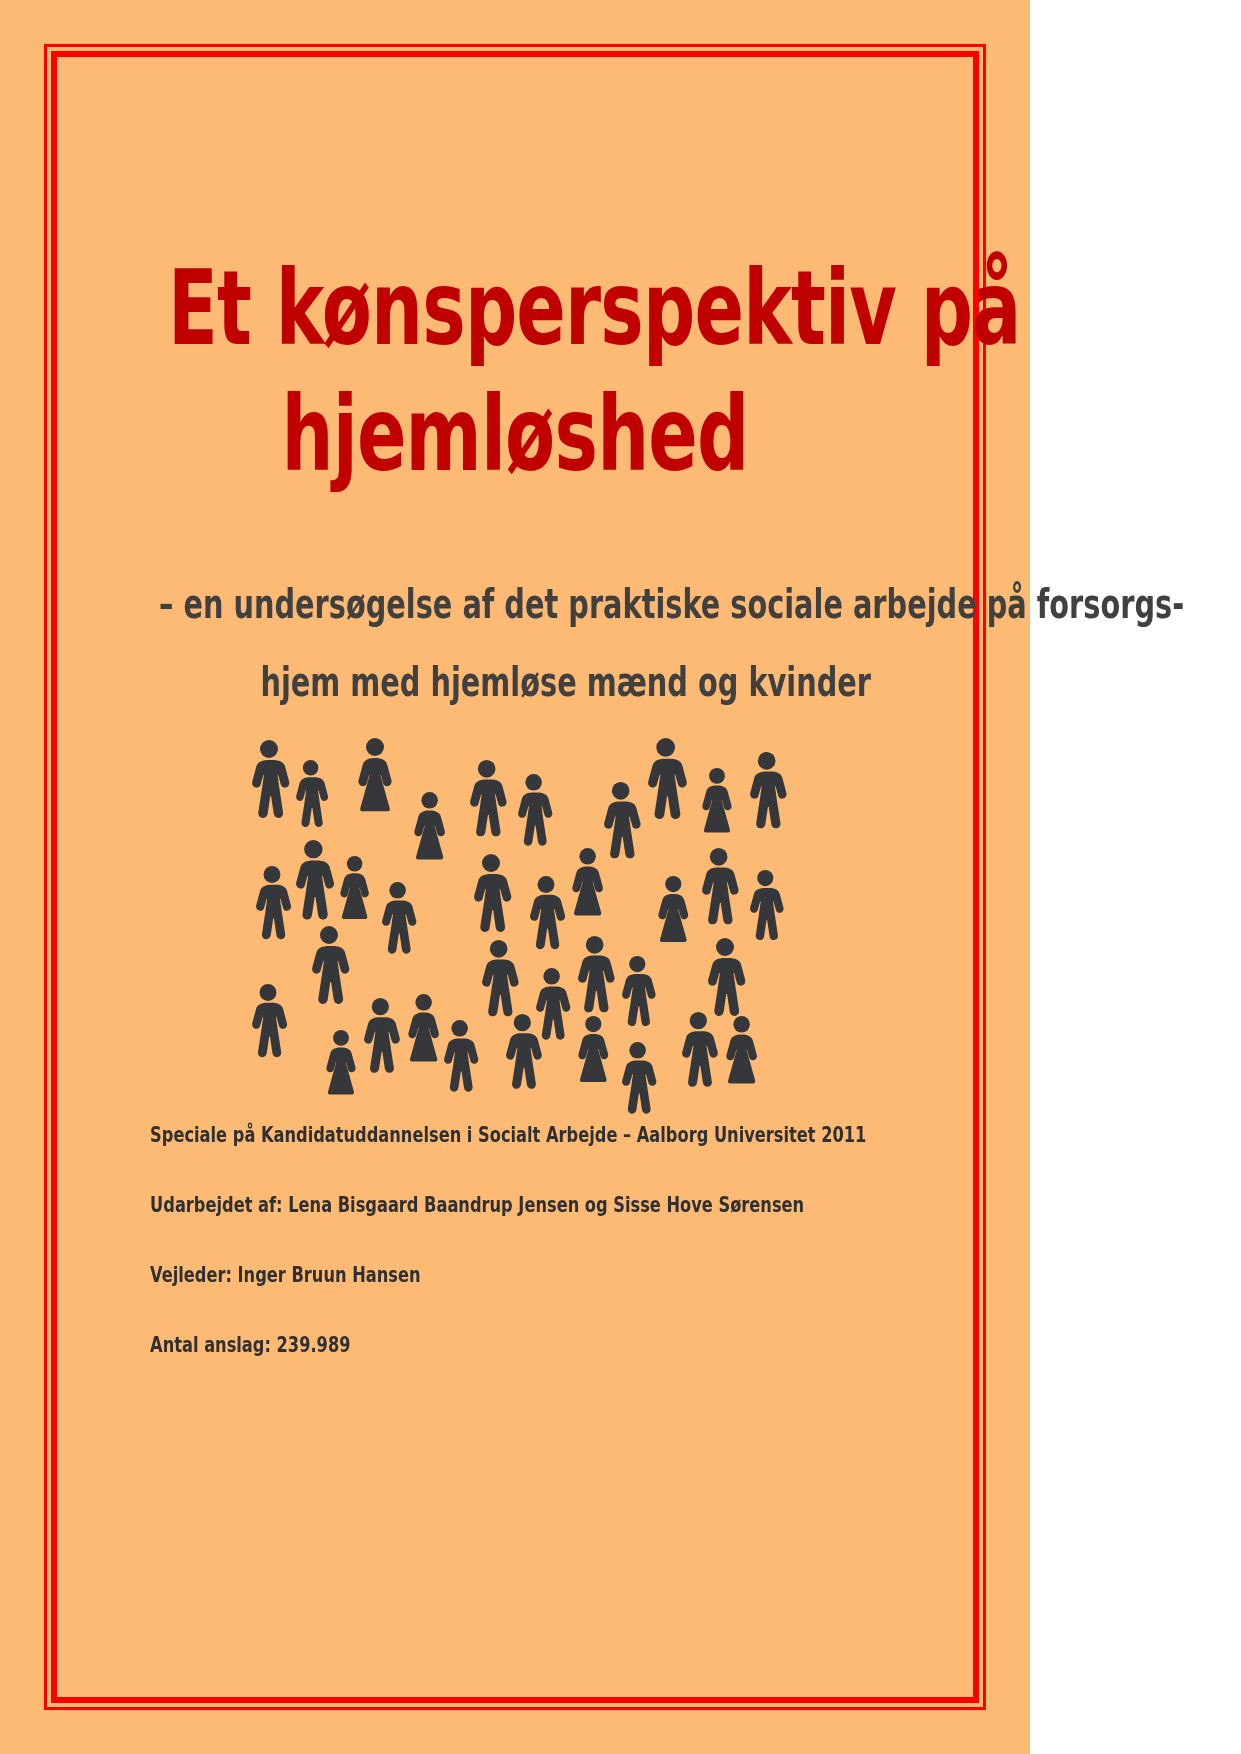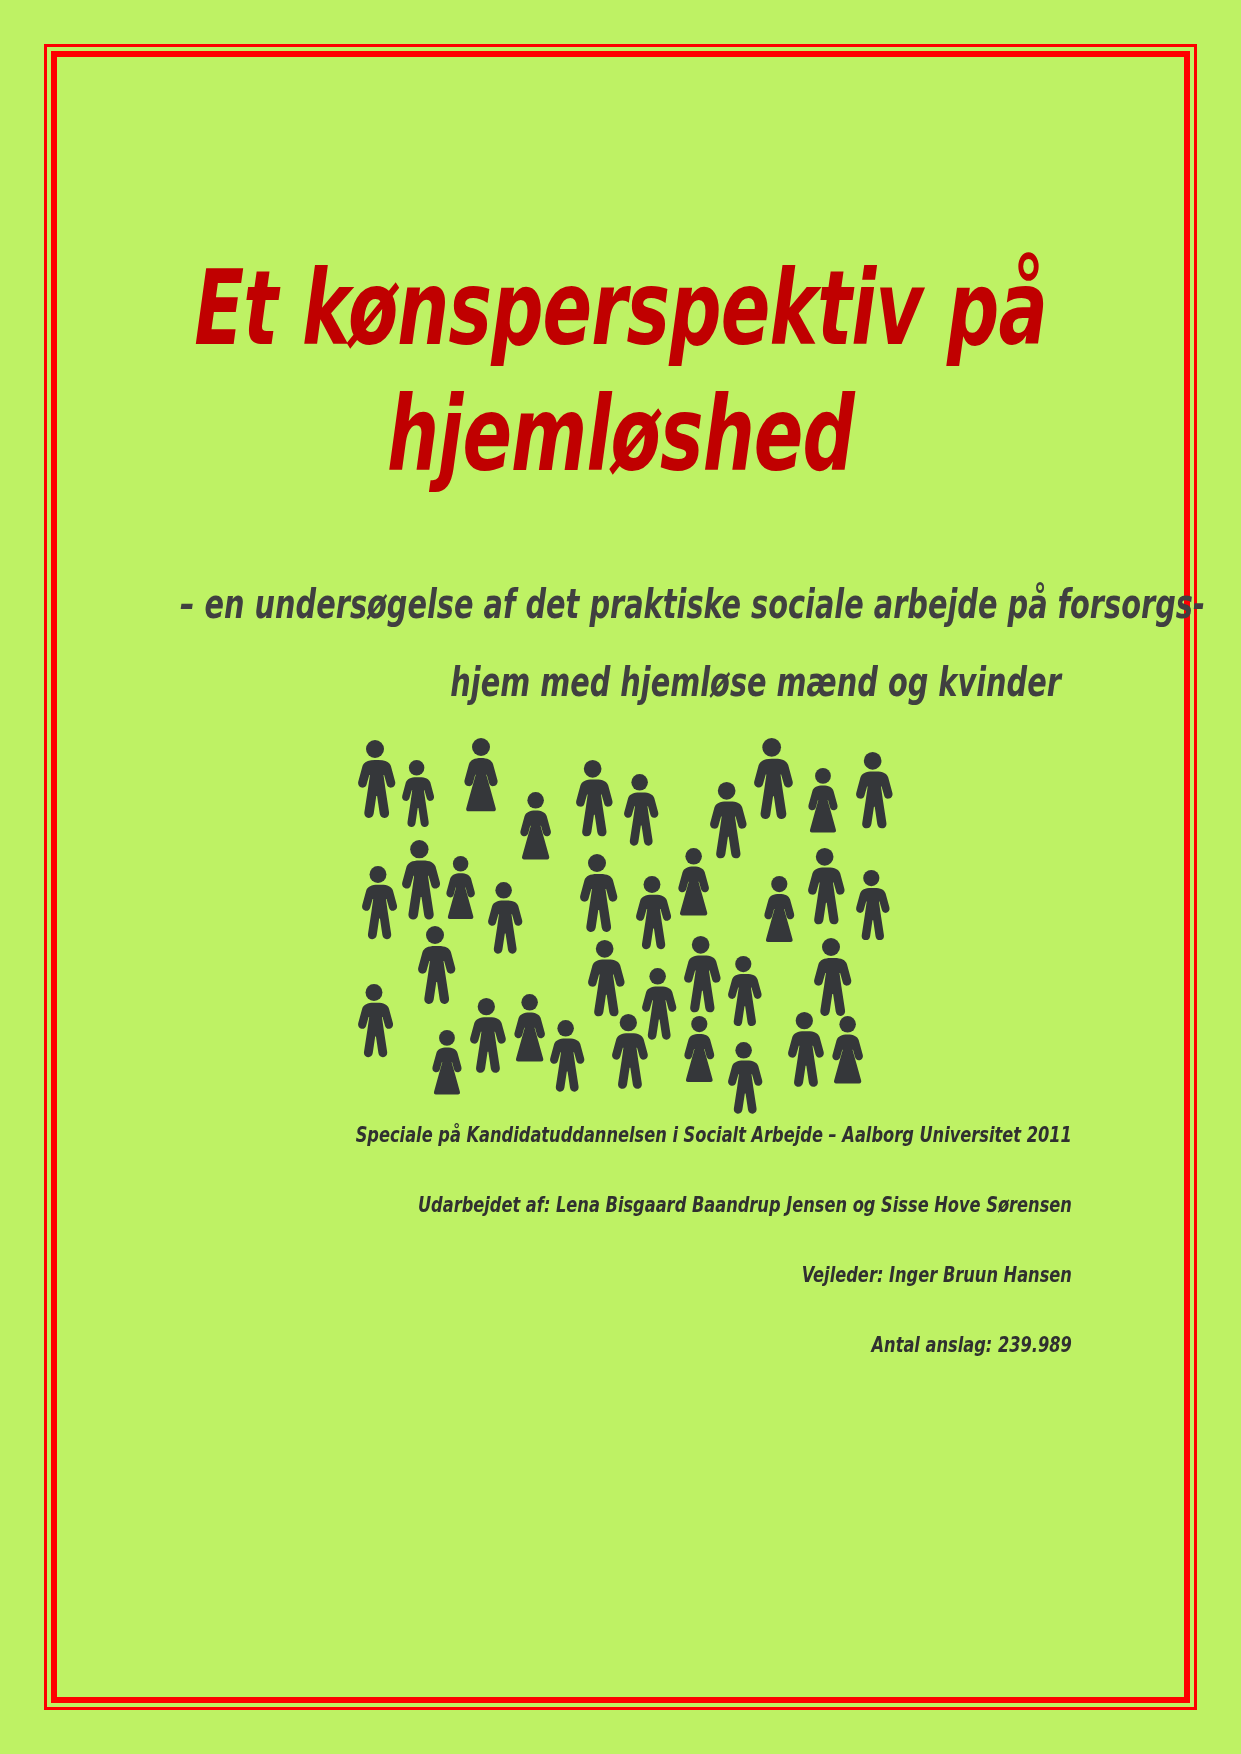--- a/index.html
+++ b/index.html
@@ -10,25 +10,24 @@
   body {
     width: 1241px;
     height: 1754px;
     font-family: "Liberation Sans", sans-serif;
     overflow: hidden;
   }
 
   
   .page {
     position: relative;
-    width: 1241px;
+    width: 1030px;
     height: 1754px;
-    background: #bef264;
-    box-sizing: border-box;
-    font-style: italic;
+    background: #fdba74;
+    box-sizing: border-box;
   }
   .border-outer {
     position: absolute;
     left: 44px;
     top: 44px;
     right: 44px;
     bottom: 44px;
     border: 3px solid #fe0000;
     box-sizing: border-box;
     pointer-events: none;
@@ -105,21 +104,21 @@
   .crowd-svg {
     display: block;
   }
 
   
   .meta-block {
     position: absolute;
     left: 0;
     right: 0;
     top: 1030px;
-    text-align: right;
+    text-align: left;
   }
   .meta-line {
     display: block;
     color: #303030;
     font-weight: bold;
     font-family: "Liberation Sans Narrow", "DejaVu Sans Condensed", "Liberation Sans", sans-serif;
     transform: scaleX(0.82);
     white-space: nowrap;
   }
   .meta-1 { font-size: 22px; line-height: 70px; }

